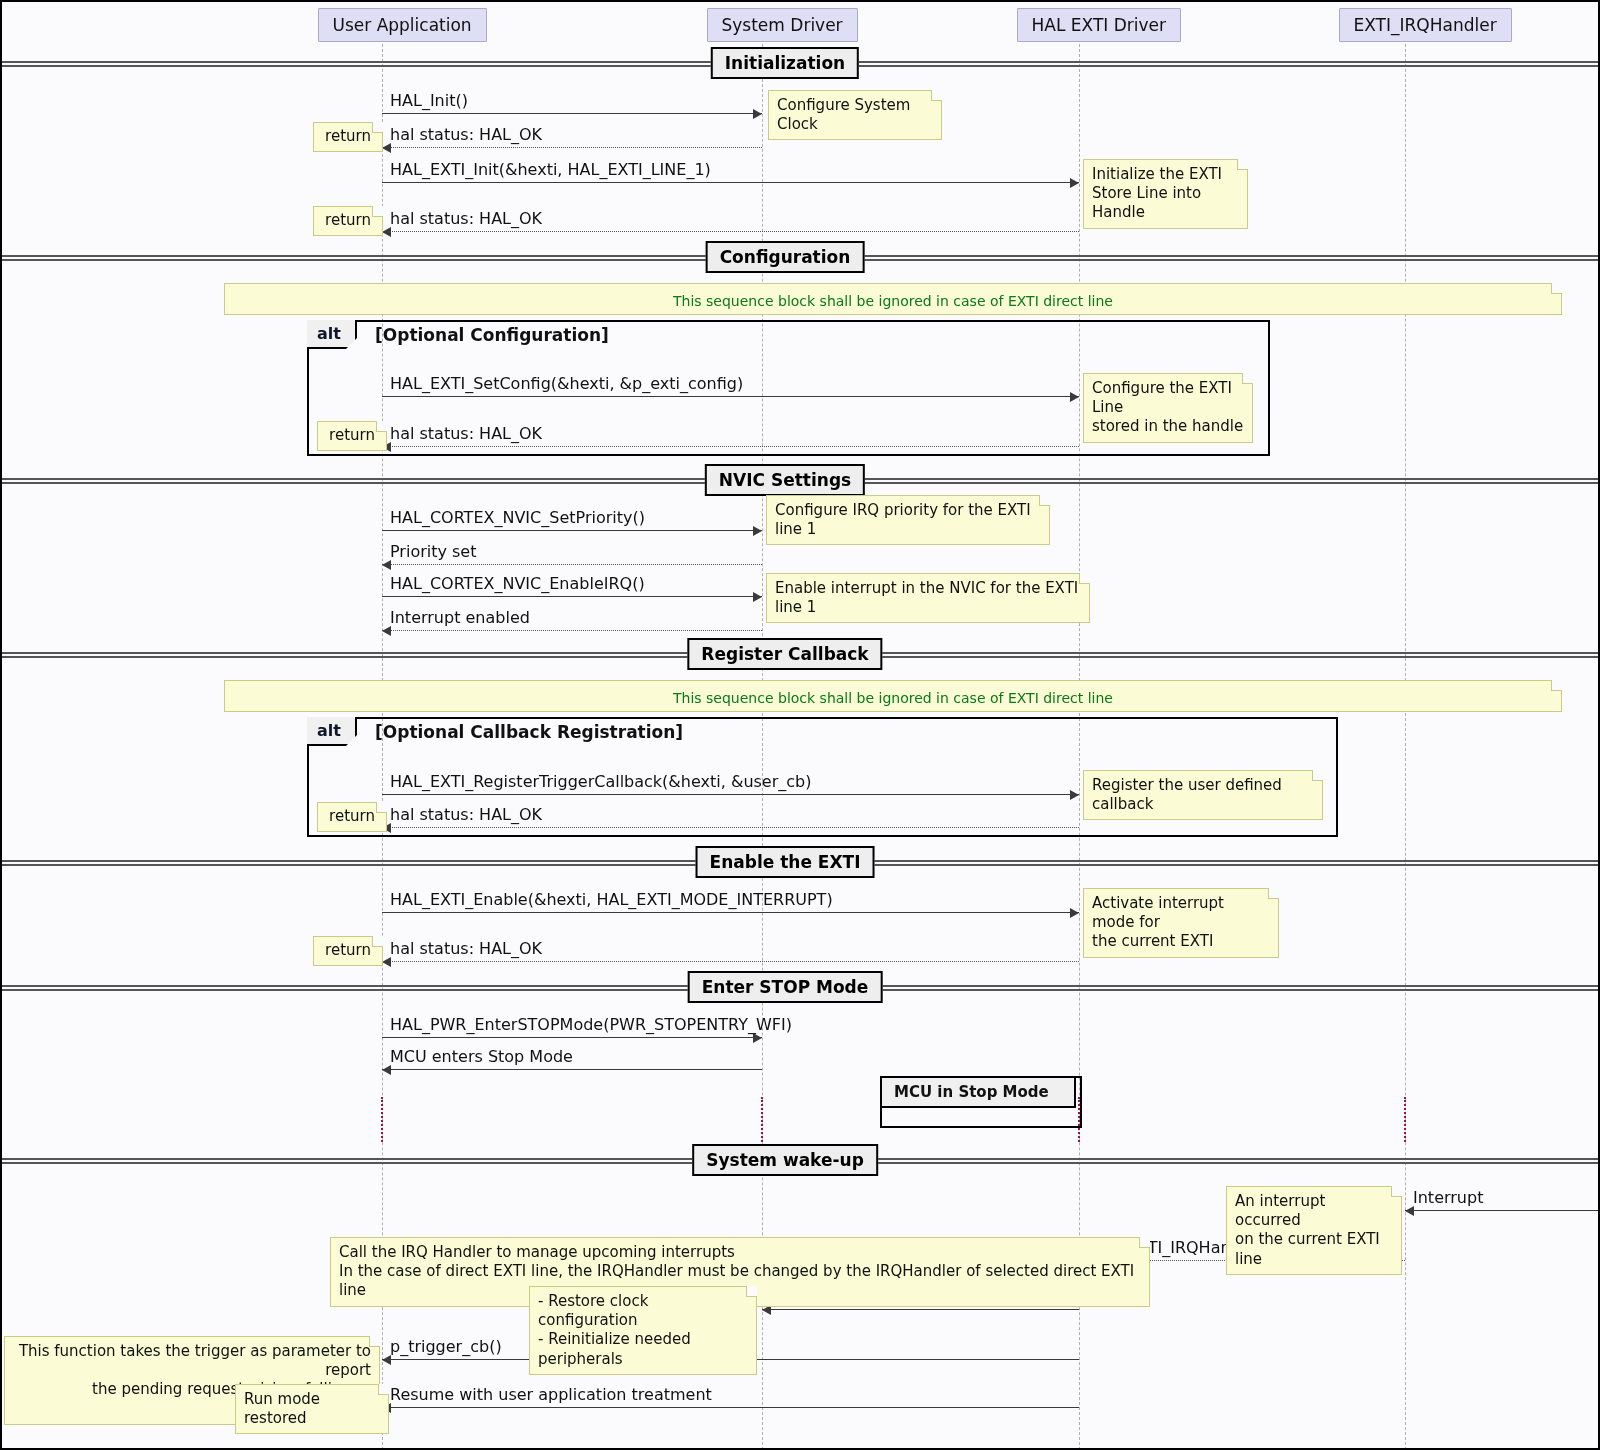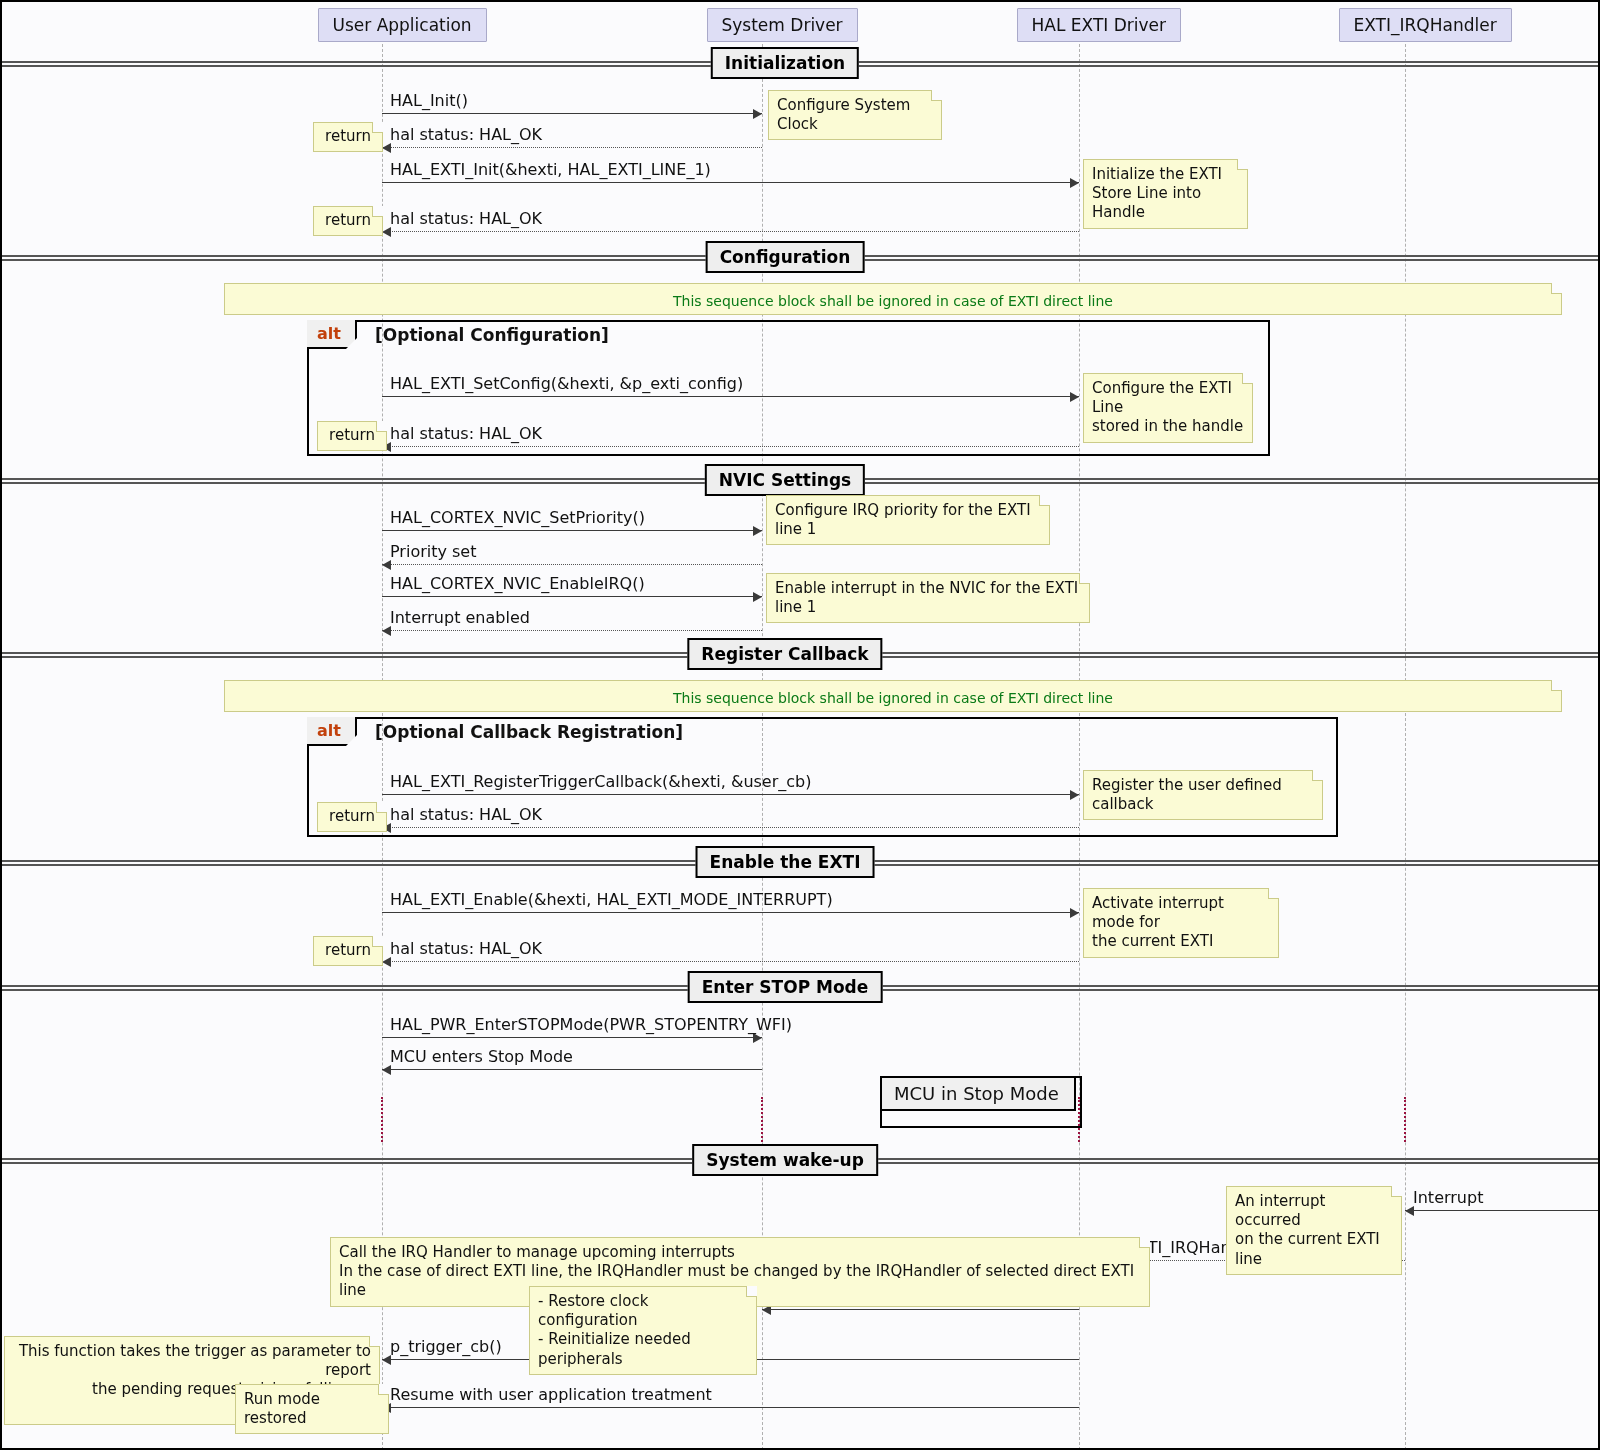--- a/index.html
+++ b/index.html
@@ -102,36 +102,36 @@
     position:absolute;border:2px solid #000;box-sizing:border-box;
     background:transparent;
   }
   .frame-tag{
     position:absolute;
     background:#f0f0f0;
     border-right:2px solid #000;border-bottom:2px solid #000;
     font-weight:bold;font-size:16px;
     padding:4px 14px 4px 10px;
     box-sizing:border-box;
-    color:#c2410c;
+    color:#0f172a;
   }
   .frame-tag:after{
     content:"";position:absolute;right:-2px;bottom:-2px;
     width:0;height:0;
     border-bottom:11px solid #fbfbfd;
     border-left:11px solid transparent;
   }
   .frame-cond{
     position:absolute;font-weight:bold;font-size:17px;color:#111;white-space:nowrap;
   }
   .ref-title{
     position:absolute;
     background:#f0f0f0;
     border:2px solid #000;
-    font-weight:normal;font-size:18px;
+    font-weight:bold;font-size:15px;
     padding:5px 14px 5px 12px;
     box-sizing:border-box;
     color:#111;white-space:nowrap;
   }
 </style>
 </head>
 <body>
 
 <div id="canvas">
     <div class="lifeline" style="left: 380px; top: 42px; height: 1406px;"></div>

